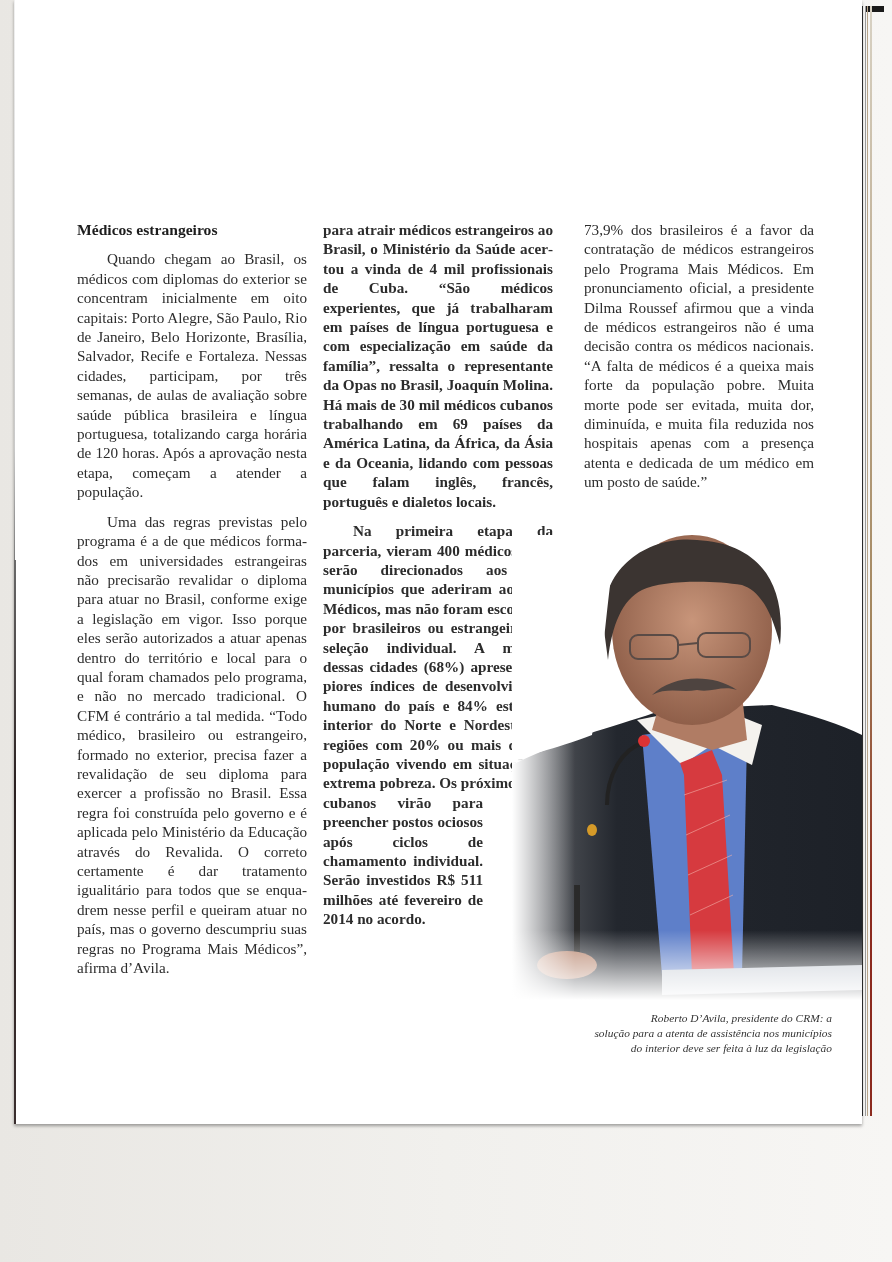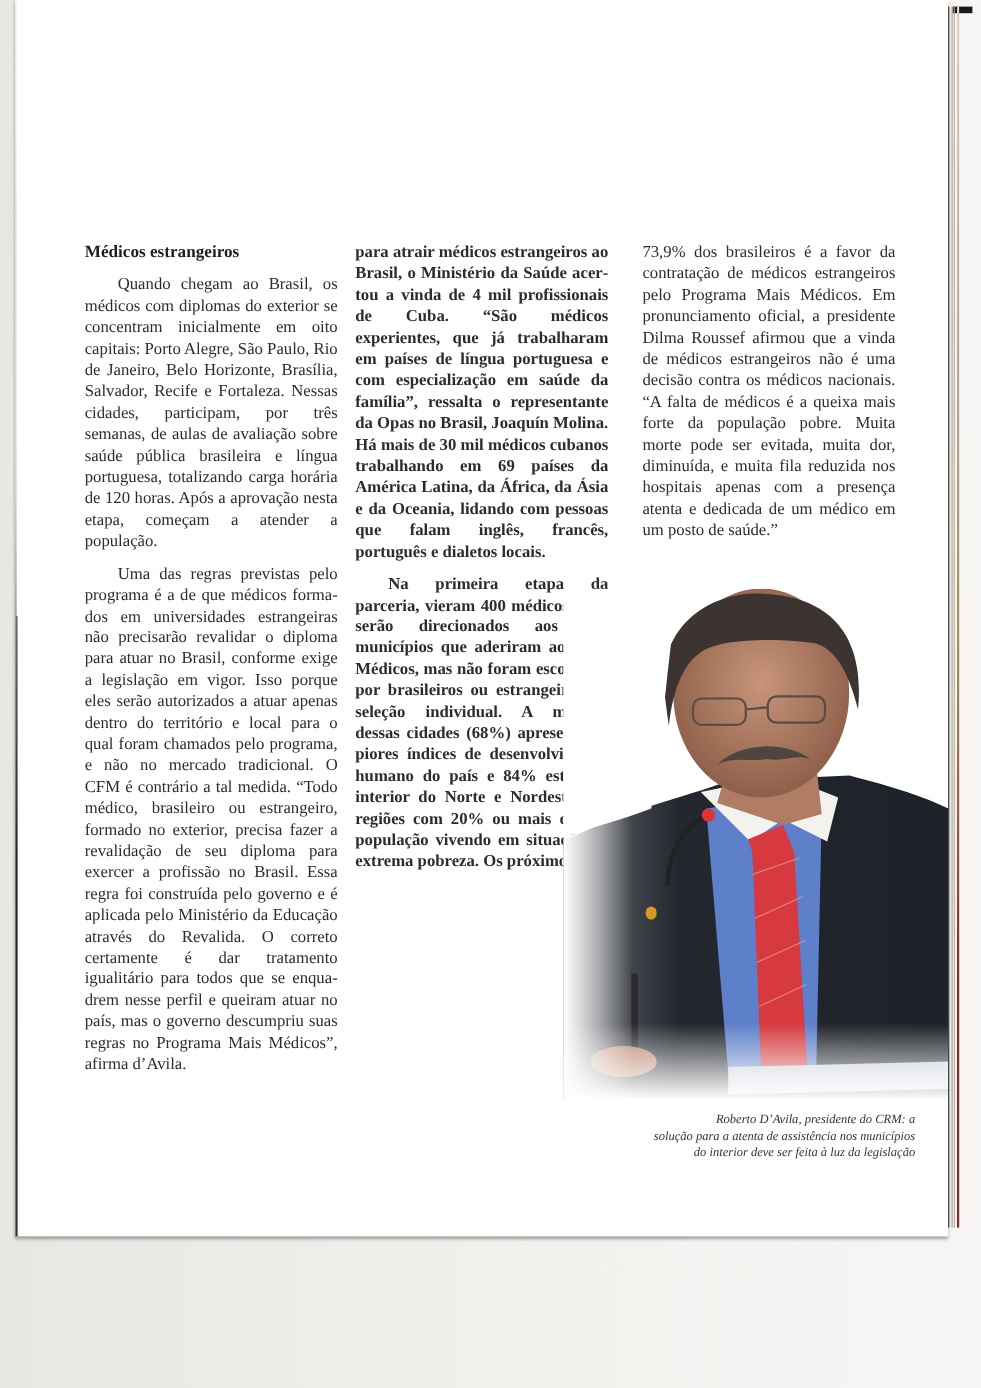--- a/index.html
+++ b/index.html
@@ -89,20 +89,21 @@
 
 <div class="col col1">
   <p class="heading">Médicos estrangeiros</p>
   <p>Quando chegam ao Brasil, os médicos com diplomas do exterior se concentram inicialmente em oito capitais: Porto Alegre, São Paulo, Rio de Janeiro, Belo Horizonte, Brasília, Salvador, Recife e Fortale­za. Nessas cidades, participam, por três semanas, de aulas de avaliação sobre saúde pública brasileira e lín­gua portuguesa, totalizando carga horária de 120 horas. Após a aprova­ção nesta etapa, começam a atender a população.</p>
   <p>Uma das regras previstas pelo programa é a de que médicos forma­dos em universidades estrangeiras não precisarão revalidar o diploma para atuar no Brasil, conforme exi­ge a legislação em vigor. Isso porque eles serão autorizados a atuar apenas dentro do território e local para o qual foram chamados pelo progra­ma, e não no mercado tradicional. O CFM é contrário a tal medida. “Todo médico, brasileiro ou estran­geiro, formado no exterior, precisa fazer a revalidação de seu diploma para exercer a profissão no Brasil. Essa regra foi construída pelo go­verno e é aplicada pelo Ministério da Educação através do Revalida. O correto certamente é dar tratamento igualitário para todos que se enqua­drem nesse perfil e queiram atuar no país, mas o governo descumpriu suas regras no Programa Mais Médi­cos”, afirma d’Avila.</p>
 </div>
 
 <div class="col col2">
   <p class="noindent">para atrair médicos estrangeiros ao Brasil, o Ministério da Saúde acer­tou a vinda de 4 mil profissionais de Cuba. “São médicos experientes, que já trabalharam em países de lín­gua portuguesa e com especialização em saúde da família”, ressalta o re­presentante da Opas no Brasil, Jo­aquín Molina. Há mais de 30 mil médicos cubanos trabalhando em 69 países da América Latina, da África, da Ásia e da Oceania, lidan­do com pessoas que falam inglês, francês, português e dialetos locais.</p>
   <p style="margin-bottom:0">Na primeira etapa da parceria, vieram 400 médicos. Eles serão di­recionados aos 701 municípios que aderiram ao Mais Médicos, mas não foram escolhidos por brasileiros ou estrangeiros na seleção individual. A maioria dessas cidades (68%) apre­senta os piores índices de desenvol­vimento humano do país e 84% es­tão no interior do Norte e Nordeste, em regiões com 20% ou mais de sua população vivendo em situação de extrema pobreza. Os próximos</p>
+  <p class="noindent narrow">cubanos virão para preen­cher postos ociosos após ciclos de chamamento individual. Serão inves­tidos R$ 511 milhões até fevereiro de 2014 no acordo.</p>
 </div>
 
 <div class="col col3">
   <p class="noindent">73,9% dos brasileiros é a favor da contratação de médicos estrangei­ros pelo Programa Mais Médicos. Em pronunciamento oficial, a pre­sidente Dilma Roussef afirmou que a vinda de médicos estrangeiros não é uma decisão contra os médicos nacionais.  “A falta de médicos é a queixa mais forte da população po­bre. Muita morte pode ser evitada, muita dor, diminuída, e muita fila reduzida nos hospitais apenas com a presença atenta e dedicada de um médico em um posto de saúde.”</p>
 </div>
 
 <div class="photo">
   <svg viewBox="0 0 350 465" preserveAspectRatio="none">
     <defs>
       <linearGradient id="fadeL" x1="0" y1="0" x2="1" y2="0">

